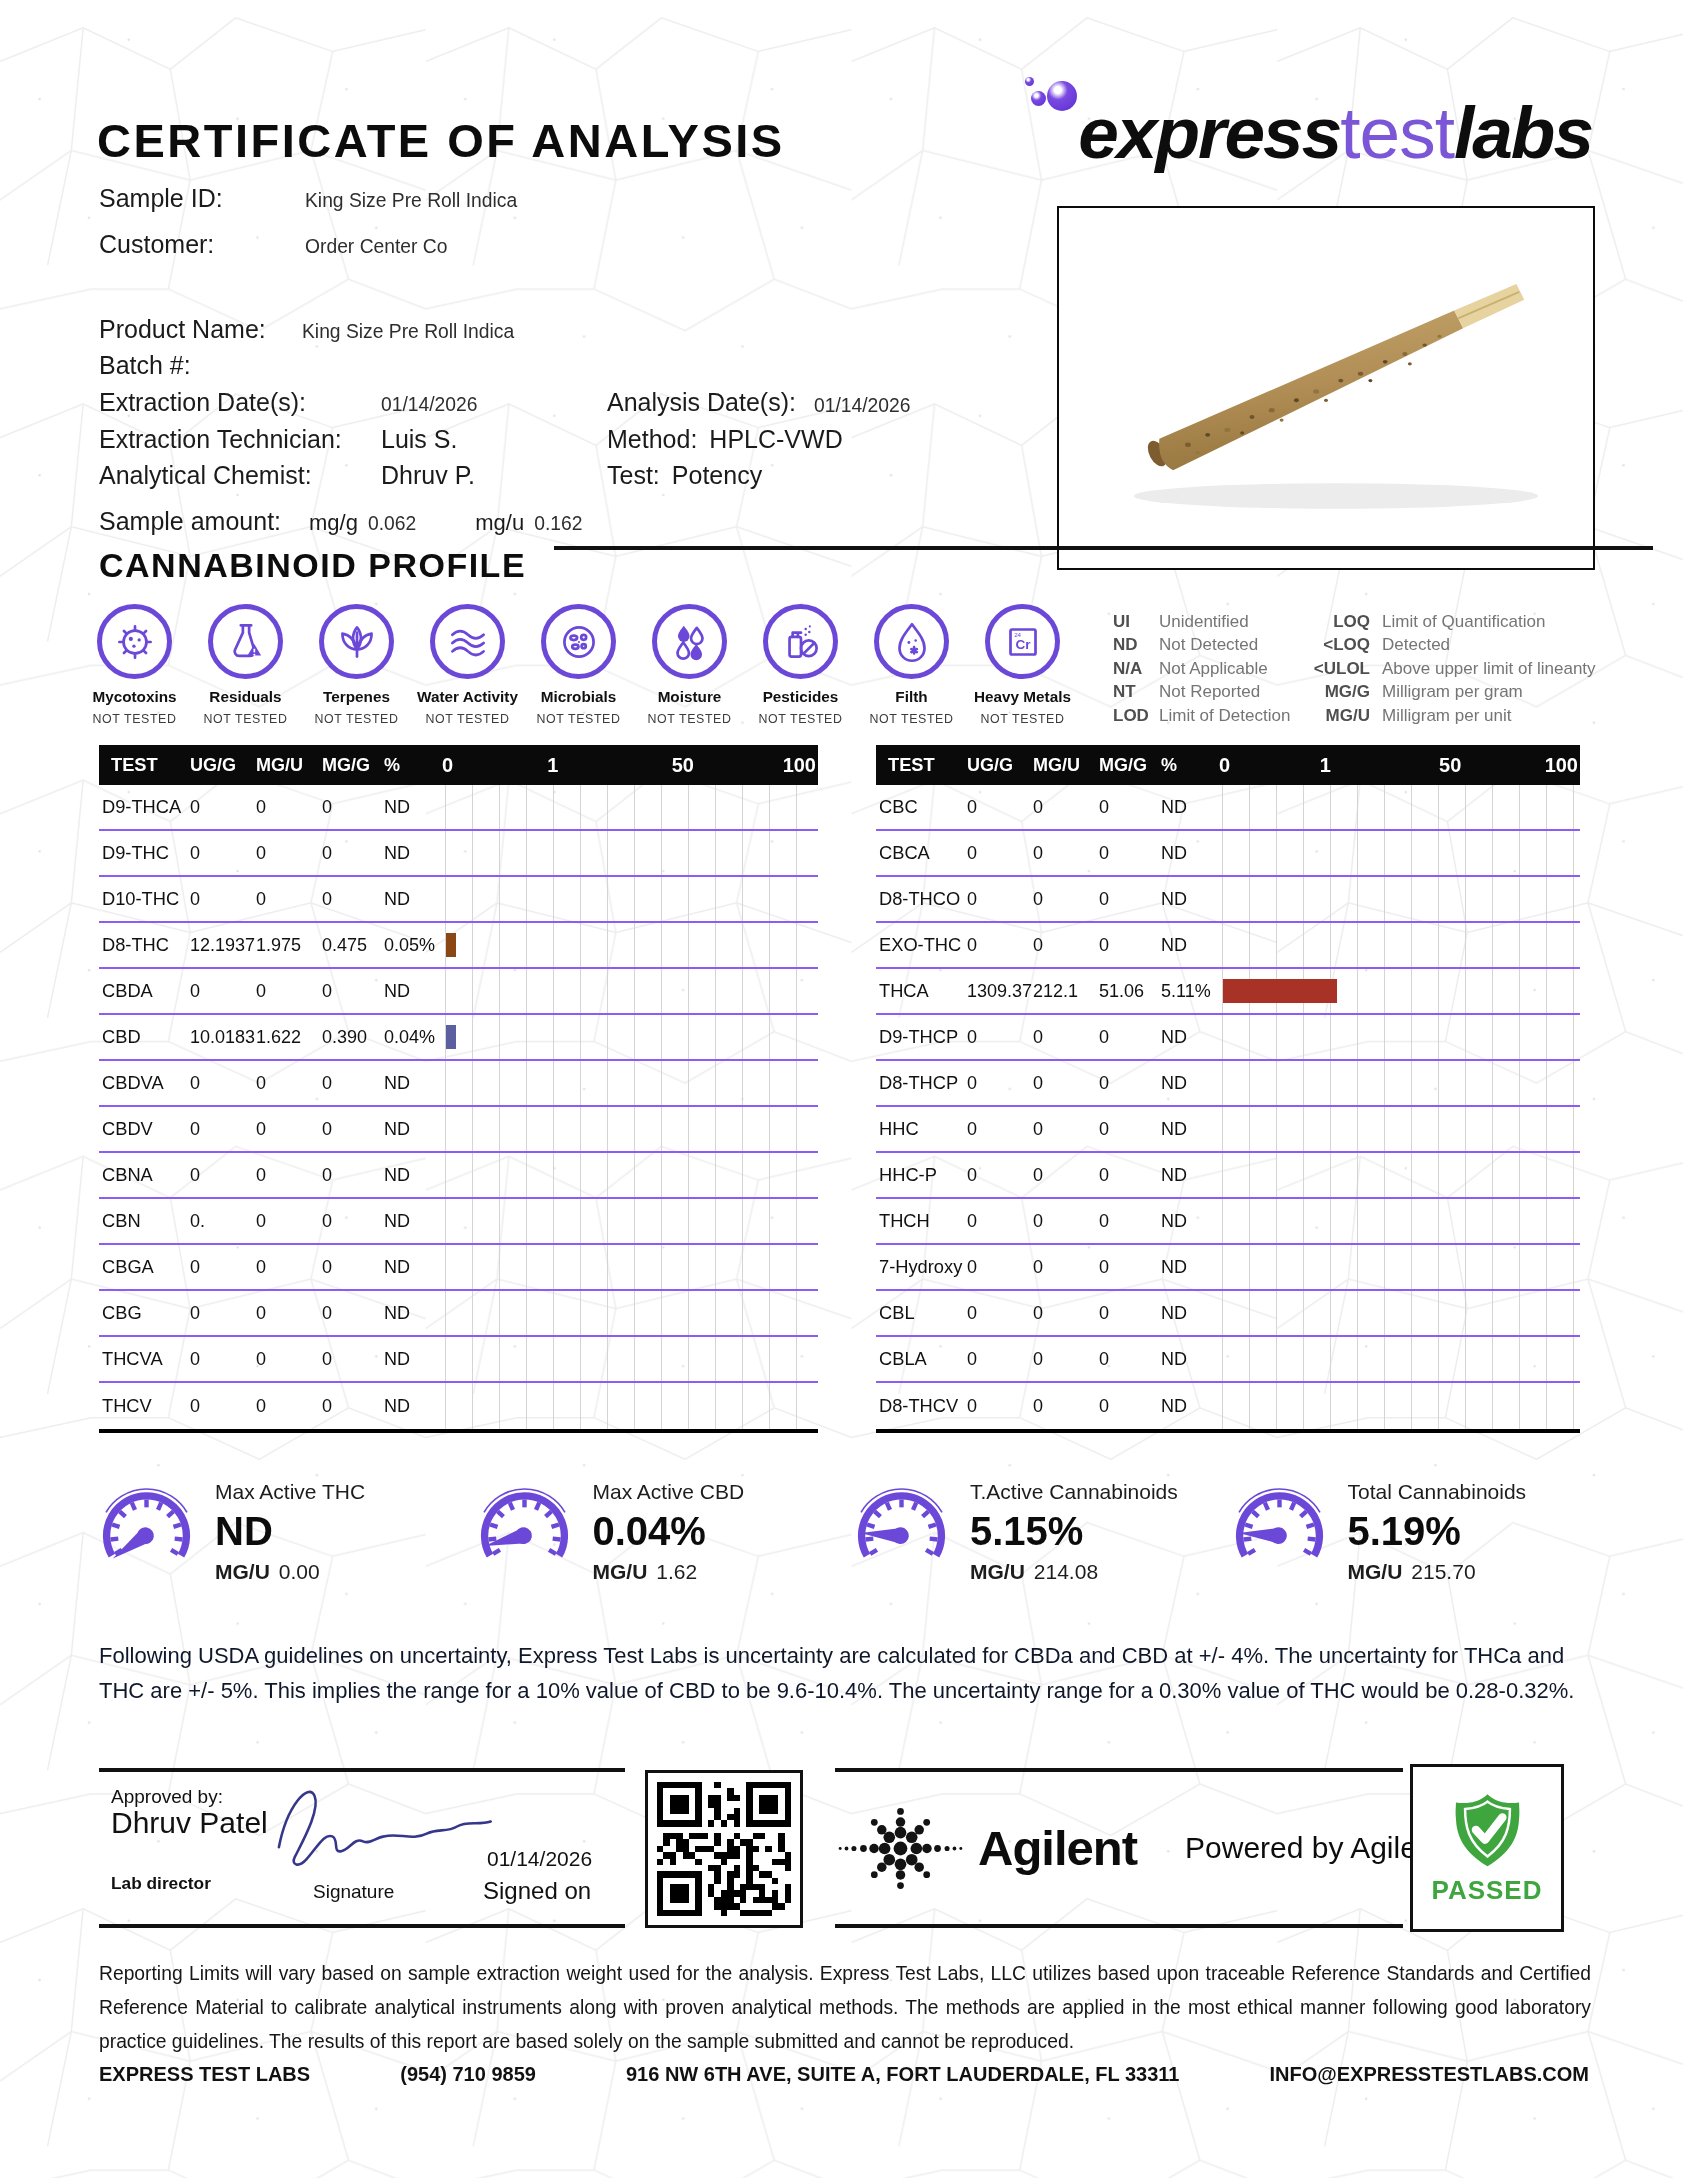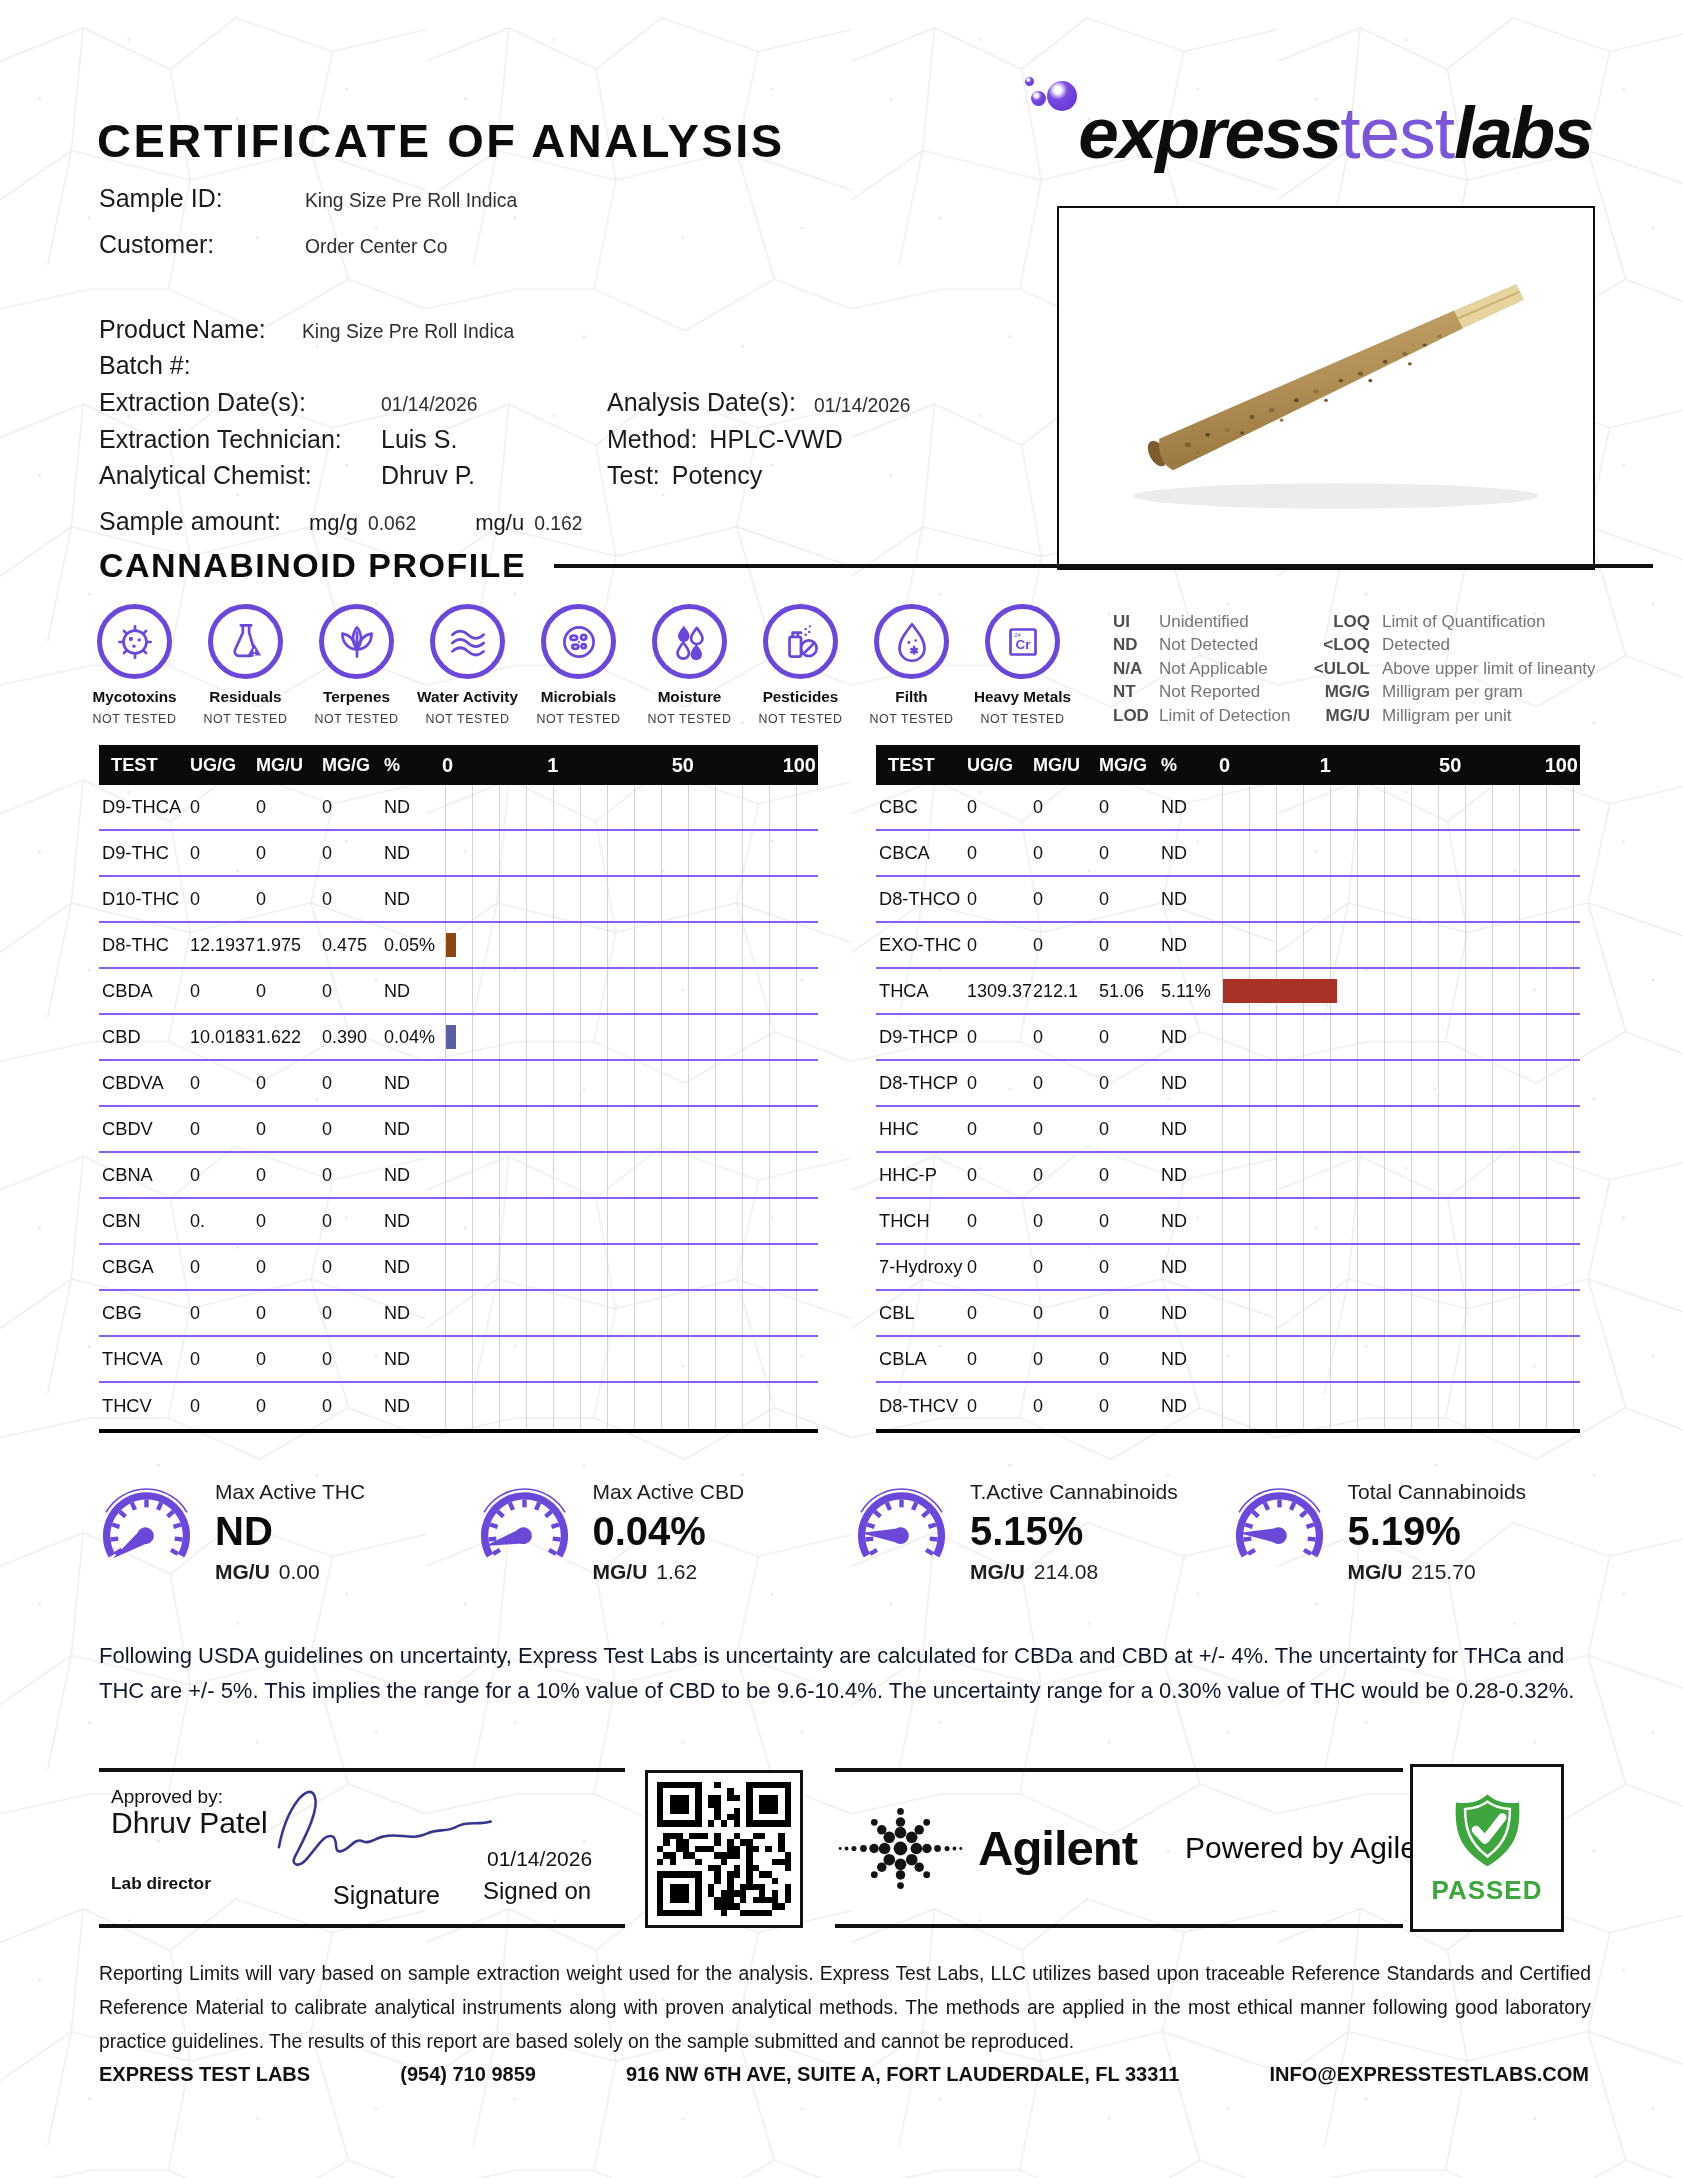--- a/index.html
+++ b/index.html
@@ -26,21 +26,21 @@
   .ilabel{font-size:25px;color:#1b1b1b}
   .ival{font-size:19.3px;color:#2e2e2e}
   .ival-lg{font-size:25px;color:#1b1b1b}
   .pair-right{position:absolute;left:508px;display:flex;align-items:flex-end}
 
   
   .product-box{position:absolute;left:1057px;top:206px;width:538px;height:364px;border:2px solid #0b0b0b;background:#fff}
   .product-box svg{width:100%;height:100%;display:block}
 
   
-  .section-head{position:absolute;left:99px;top:546px;right:30px;display:flex;align-items:center}
+  .section-head{position:absolute;left:99px;top:546px;right:30px;display:flex;align-items:flex-start}
   .section-title{font-size:34px;font-weight:bold;letter-spacing:1.5px;color:#0d0d0d;white-space:nowrap}
   .section-rule{flex:1;height:4px;background:#111;margin-left:28px}
 
   
   .badges{position:absolute;left:79px;top:604px;display:flex}
   .badge{width:111px;text-align:center}
   .badge-circle{width:75px;height:75px;border:5px solid #6b48d8;border-radius:50%;margin:0 auto;display:flex;align-items:center;justify-content:center;background:#fff}
   .badge-circle svg{width:50px;height:50px}
   .badge-label{font-size:15.3px;font-weight:bold;color:#101010;margin-top:9px;white-space:nowrap}
   .badge-status{font-size:12.4px;color:#3c3c3c;letter-spacing:0.6px;margin-top:6px}
@@ -87,21 +87,21 @@
 
   
   .uncertainty{position:absolute;left:99px;top:1638px;width:1482px;font-size:22px;line-height:1.6;color:#0f172a}
 
   
   .sig-box{position:absolute;left:99px;top:1768px;width:526px;height:160px;border-top:4px solid #111;border-bottom:4px solid #111}
   .approved-label{position:absolute;left:12px;top:14px;font-size:19px}
   .approver-name{position:absolute;left:12px;top:34px;font-size:30px;font-weight:normal}
   .approver-role{position:absolute;left:12px;top:101px;font-size:17.3px;font-weight:bold}
   .sig-svg{position:absolute;left:166px;top:4px;width:297px;height:97px}
-  .sig-caption{position:absolute;left:234px;top:109px;font-size:25px}
+  .sig-caption{position:absolute;left:214px;top:109px;font-size:19px}
   .sig-date{position:absolute;left:388px;top:75px;font-size:21px}
   .sig-signedon{position:absolute;left:384px;top:105px;font-size:24px}
 
   .qr-box{position:absolute;left:645px;top:1770px;width:158px;height:158px;border:3px solid #111;padding:9px;background:#fff}
   .qr-box svg{width:100%;height:100%;display:block}
 
   .agilent-box{position:absolute;left:835px;top:1768px;width:568px;height:160px;border-top:4px solid #111;border-bottom:4px solid #111;display:flex;align-items:center}
   .agilent-star{width:127px;height:127px;flex:none;margin-left:2px}
   .agilent-brand{font-size:49px;font-weight:bold;letter-spacing:-1px;color:#0c0c0c;margin-left:14px}
   .agilent-divider{width:3px;height:103px;background:#111;margin:0 22px 0 26px}

